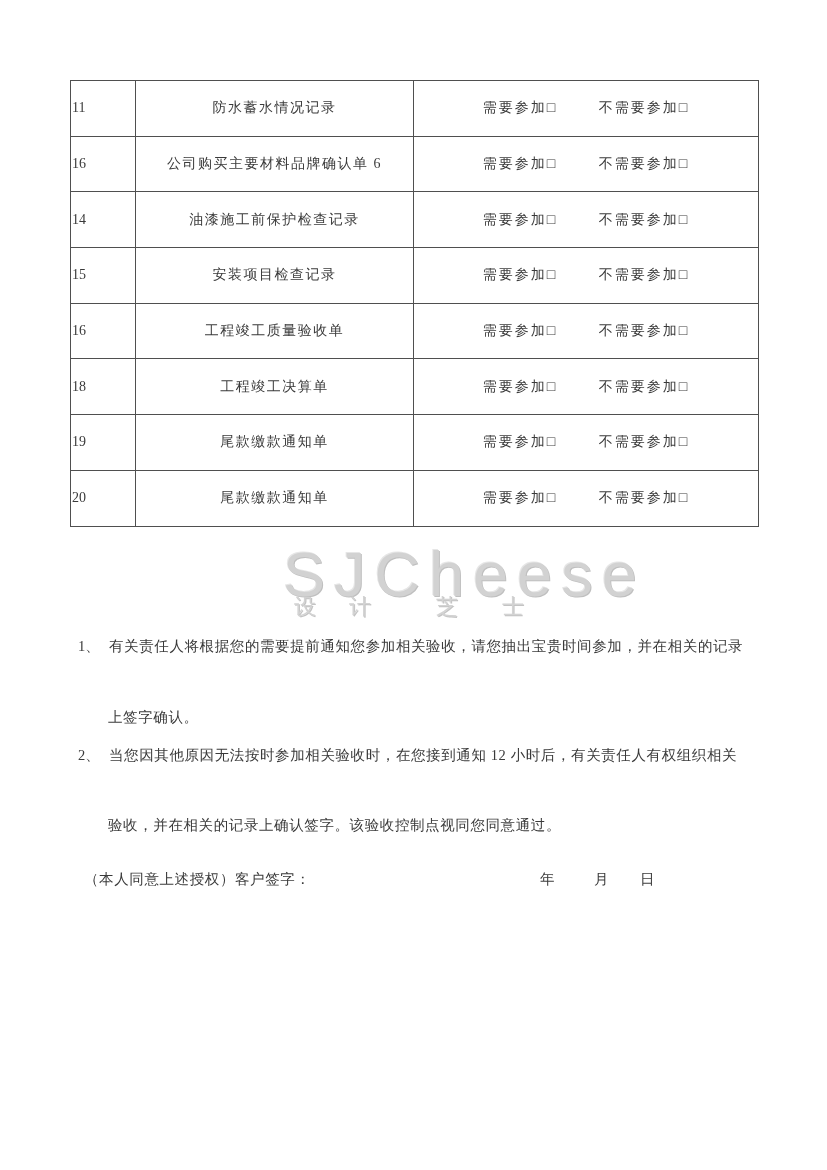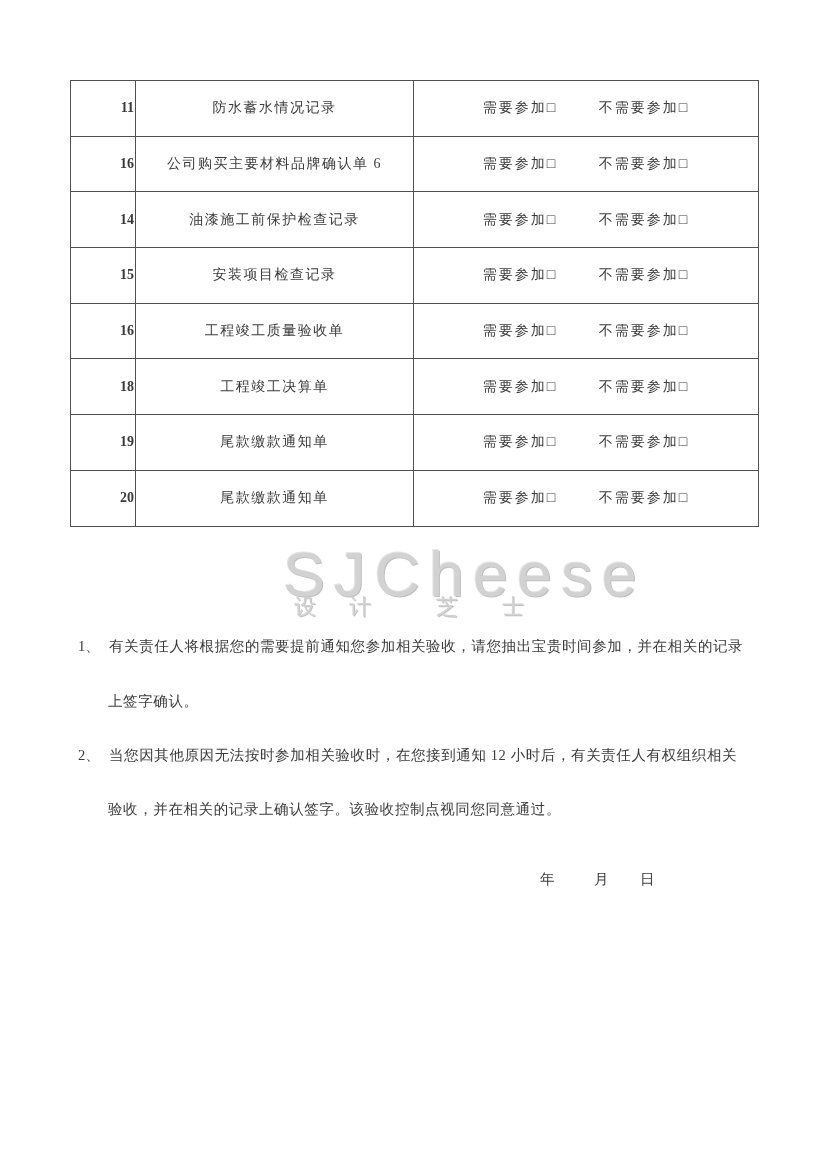--- a/index.html
+++ b/index.html
@@ -22,21 +22,21 @@
     table-layout: fixed;
   }
   table.form-table td {
     border: 1px solid #4f4f4f;
     height: 52.7px;
     font-size: 14px;
     vertical-align: middle;
     overflow: hidden;
     white-space: nowrap;
   }
-  td.c-no   { width: 62px;  text-align: right; font-size: 13.5px; font-weight: bold; }
+  td.c-no   { width: 62px;  text-align: left; font-size: 13.5px; }
   td.c-item { width: 275px; text-align: center; letter-spacing: 1.5px; }
   td.c-opts { width: 342px; text-align: center; letter-spacing: 2px; }
   .opt  { display: inline-block; }
   .opt2 { margin-left: 36px; }
 
   .watermark { position: absolute; pointer-events: none; z-index: 5; }
   .wm-main {
     position: absolute;
     left: 283px;
     top: 538px;
@@ -61,21 +61,21 @@
   .wm-s3 { left: 436px; } .wm-s4 { left: 502px; }
 
   .note {
     position: absolute;
     left: 78px;
     font-size: 14.5px;
     letter-spacing: 0.6px;
     white-space: nowrap;
   }
   .note-num { display: inline-block; width: 31px; letter-spacing: 0; }
-  .note.cont { left: 108px; }
+  .note.cont { left: 108px; margin-top: 16px; }
 
   .sig-label {
     position: absolute;
     left: 84px;
     top: 870px;
     font-size: 14.5px;
     letter-spacing: 0.6px;
     white-space: nowrap;
   }
   .sig-date { position: absolute; top: 870px; font-size: 14.5px; }
@@ -168,17 +168,18 @@
   <div class="note" style="top:637px">
     <span class="note-num">1、</span><span>有关责任人将根据您的需要提前通知您参加相关验收，请您抽出宝贵时间参加，并在相关的记录</span>
   </div>
   <div class="note cont" style="top:692px">上签字确认。</div>
 
   <div class="note" style="top:746px">
     <span class="note-num">2、</span><span>当您因其他原因无法按时参加相关验收时，在您接到通知 12 小时后，有关责任人有权组织相关</span>
   </div>
   <div class="note cont" style="top:800px">验收，并在相关的记录上确认签字。该验收控制点视同您同意通过。</div>
 
+  <div class="sig-label">（本人同意上述授权）客户签字：</div>
   <span class="sig-date d-year">年</span>
   <span class="sig-date d-month">月</span>
   <span class="sig-date d-day">日</span>
 
 </div>
 
 </body></html>

